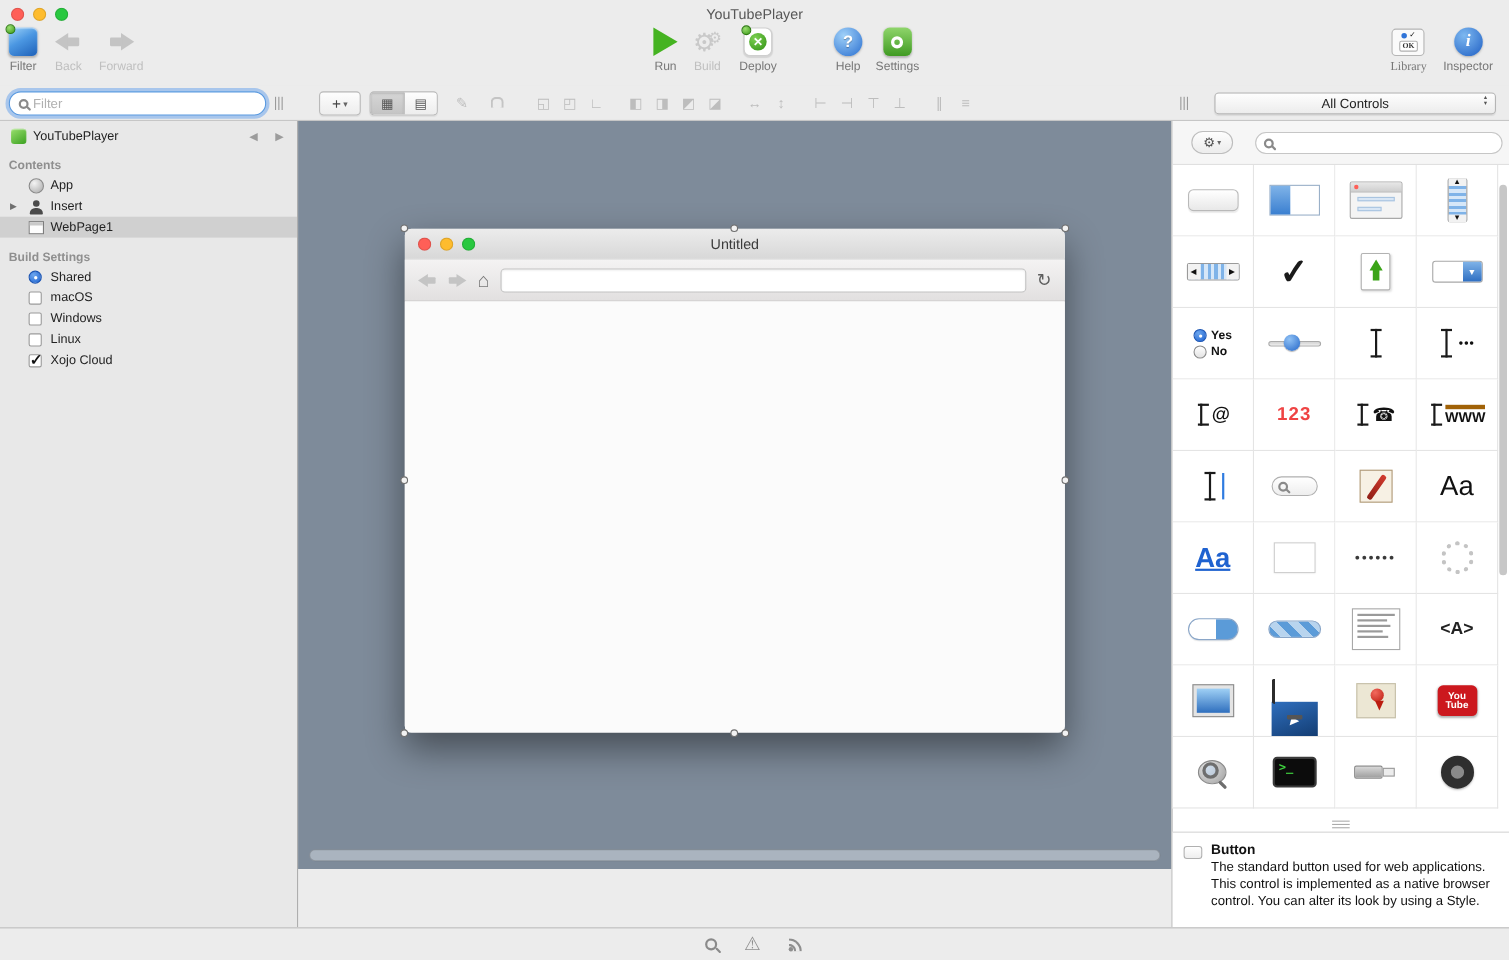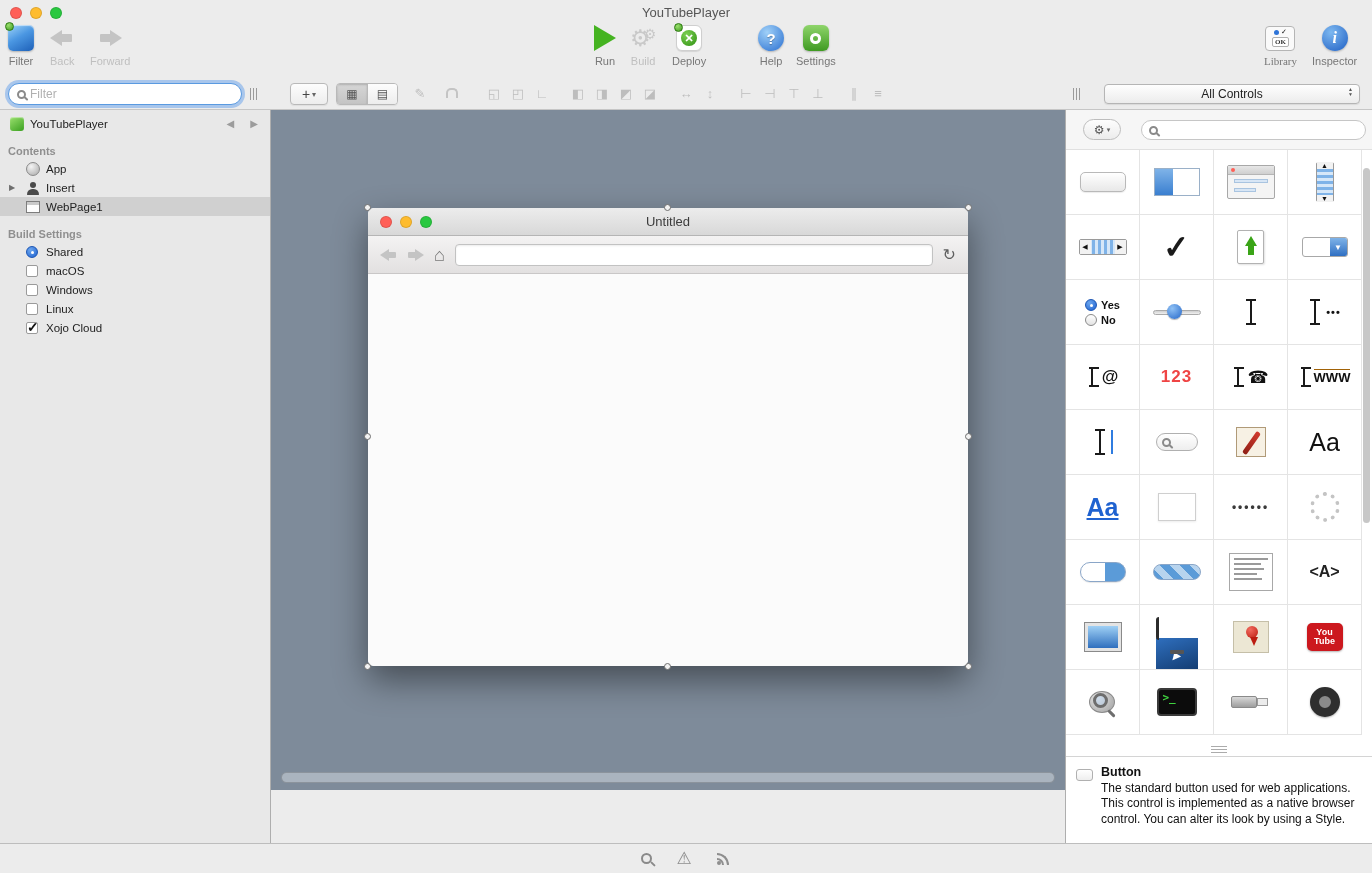--- a/index.html
+++ b/index.html
@@ -157,21 +157,21 @@
   .ic-slider .knob { position:absolute; top:0; left:14px; width:15px; height:15px; border-radius:50%; background:radial-gradient(circle at 35% 30%,#8fc1f5,#2466c8); box-shadow:0 1px 1px rgba(0,0,0,.3); }
   .ibeam { position:relative; width:14px; height:26px; display:inline-block; background:linear-gradient(#1a1a1a,#1a1a1a) 50% 0/2px 100% no-repeat; flex:none; }
   .ibeam::before, .ibeam::after { content:""; position:absolute; left:2px; width:10px; height:2px; background:#1a1a1a; }
   .ibeam::before { top:0; } .ibeam::after { bottom:0; }
   .ibeam.sm { height:20px; width:11px; }
   .iconrow { display:flex; align-items:center; gap:4px; }
   .pw-dots { font-size:11px; letter-spacing:1px; color:#111; font-weight:bold; }
   .at-glyph { font-size:17px; color:#111; font-weight:bold; }
   .num-glyph { font-size:17px; color:#ef4444; font-weight:bold; letter-spacing:1px; }
   .phone-glyph { font-size:17px; color:#111; }
-  .www-glyph { font-size:13px; color:#111; font-weight:bold; border-top:1px solid #a16207; }
+  .www-glyph { font-size:13px; color:#111; font-weight:bold; border-top:4px solid #a16207; }
   .caret-bar { width:2px; height:24px; background:#2f7ce0; }
   .ic-search-field { width:42px; height:18px; border:1px solid #b0b0b0; border-radius:9px; background:linear-gradient(#fff,#eee); display:flex; align-items:center; padding:0 5px; }
   .ic-canvas { width:30px; height:30px; background:#f7f1e4; border:1px solid #b09a78; position:relative; }
   .ic-canvas::after { content:""; position:absolute; left:12px; top:2px; width:5px; height:26px; background:linear-gradient(#d23b2e,#8f1f16); border-radius:2px; transform:rotate(35deg); }
   .aa-label { font-size:25px; color:#111; }
   .aa-link { font-size:25px; color:#1f62d0; text-decoration:underline; font-weight:bold; }
   .ic-rect { width:38px; height:28px; background:#fff; border:1px solid #cfcfcf; box-shadow:0 1px 2px rgba(0,0,0,.08); }
   .sep-dots { font-size:12px; letter-spacing:2px; color:#3a3a3a; font-weight:bold; }
   .ic-wheel { width:30px; height:30px; border-radius:50%; border:4px dotted #c4c4c4; }
   .ic-seg-button { width:46px; height:20px; border:1px solid #8aa6c8; border-radius:10px; background:linear-gradient(90deg,#ffffff 0 55%, #5b9bd8 55%); box-shadow:0 1px 1px rgba(0,0,0,.1); }

